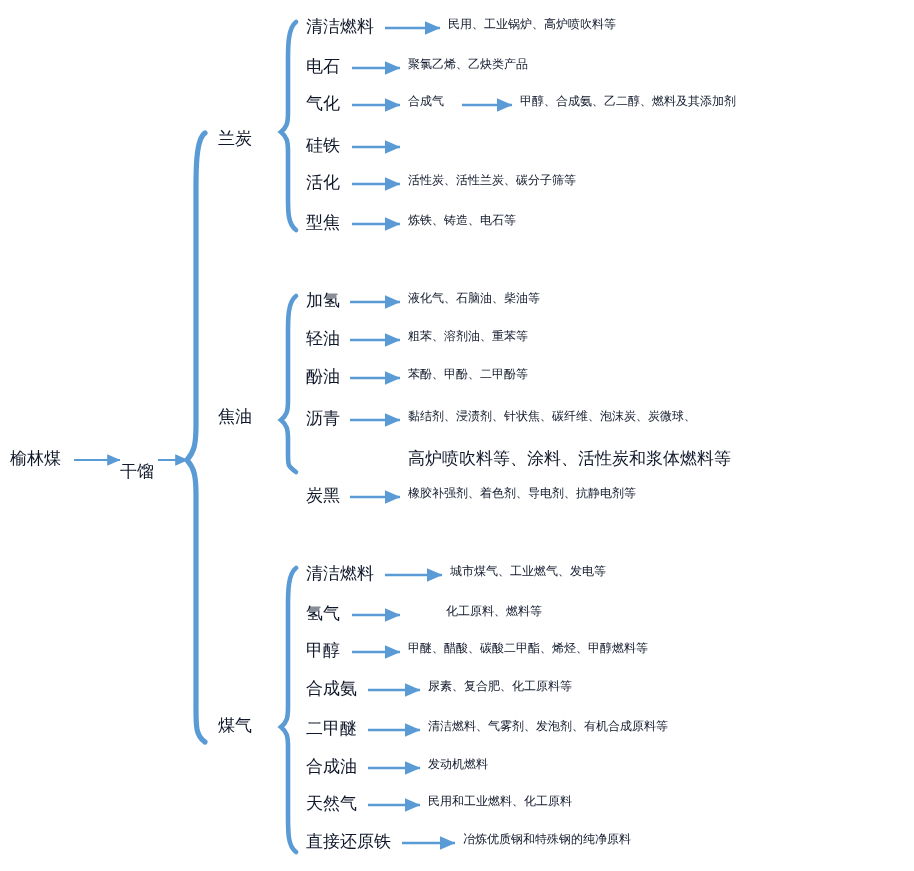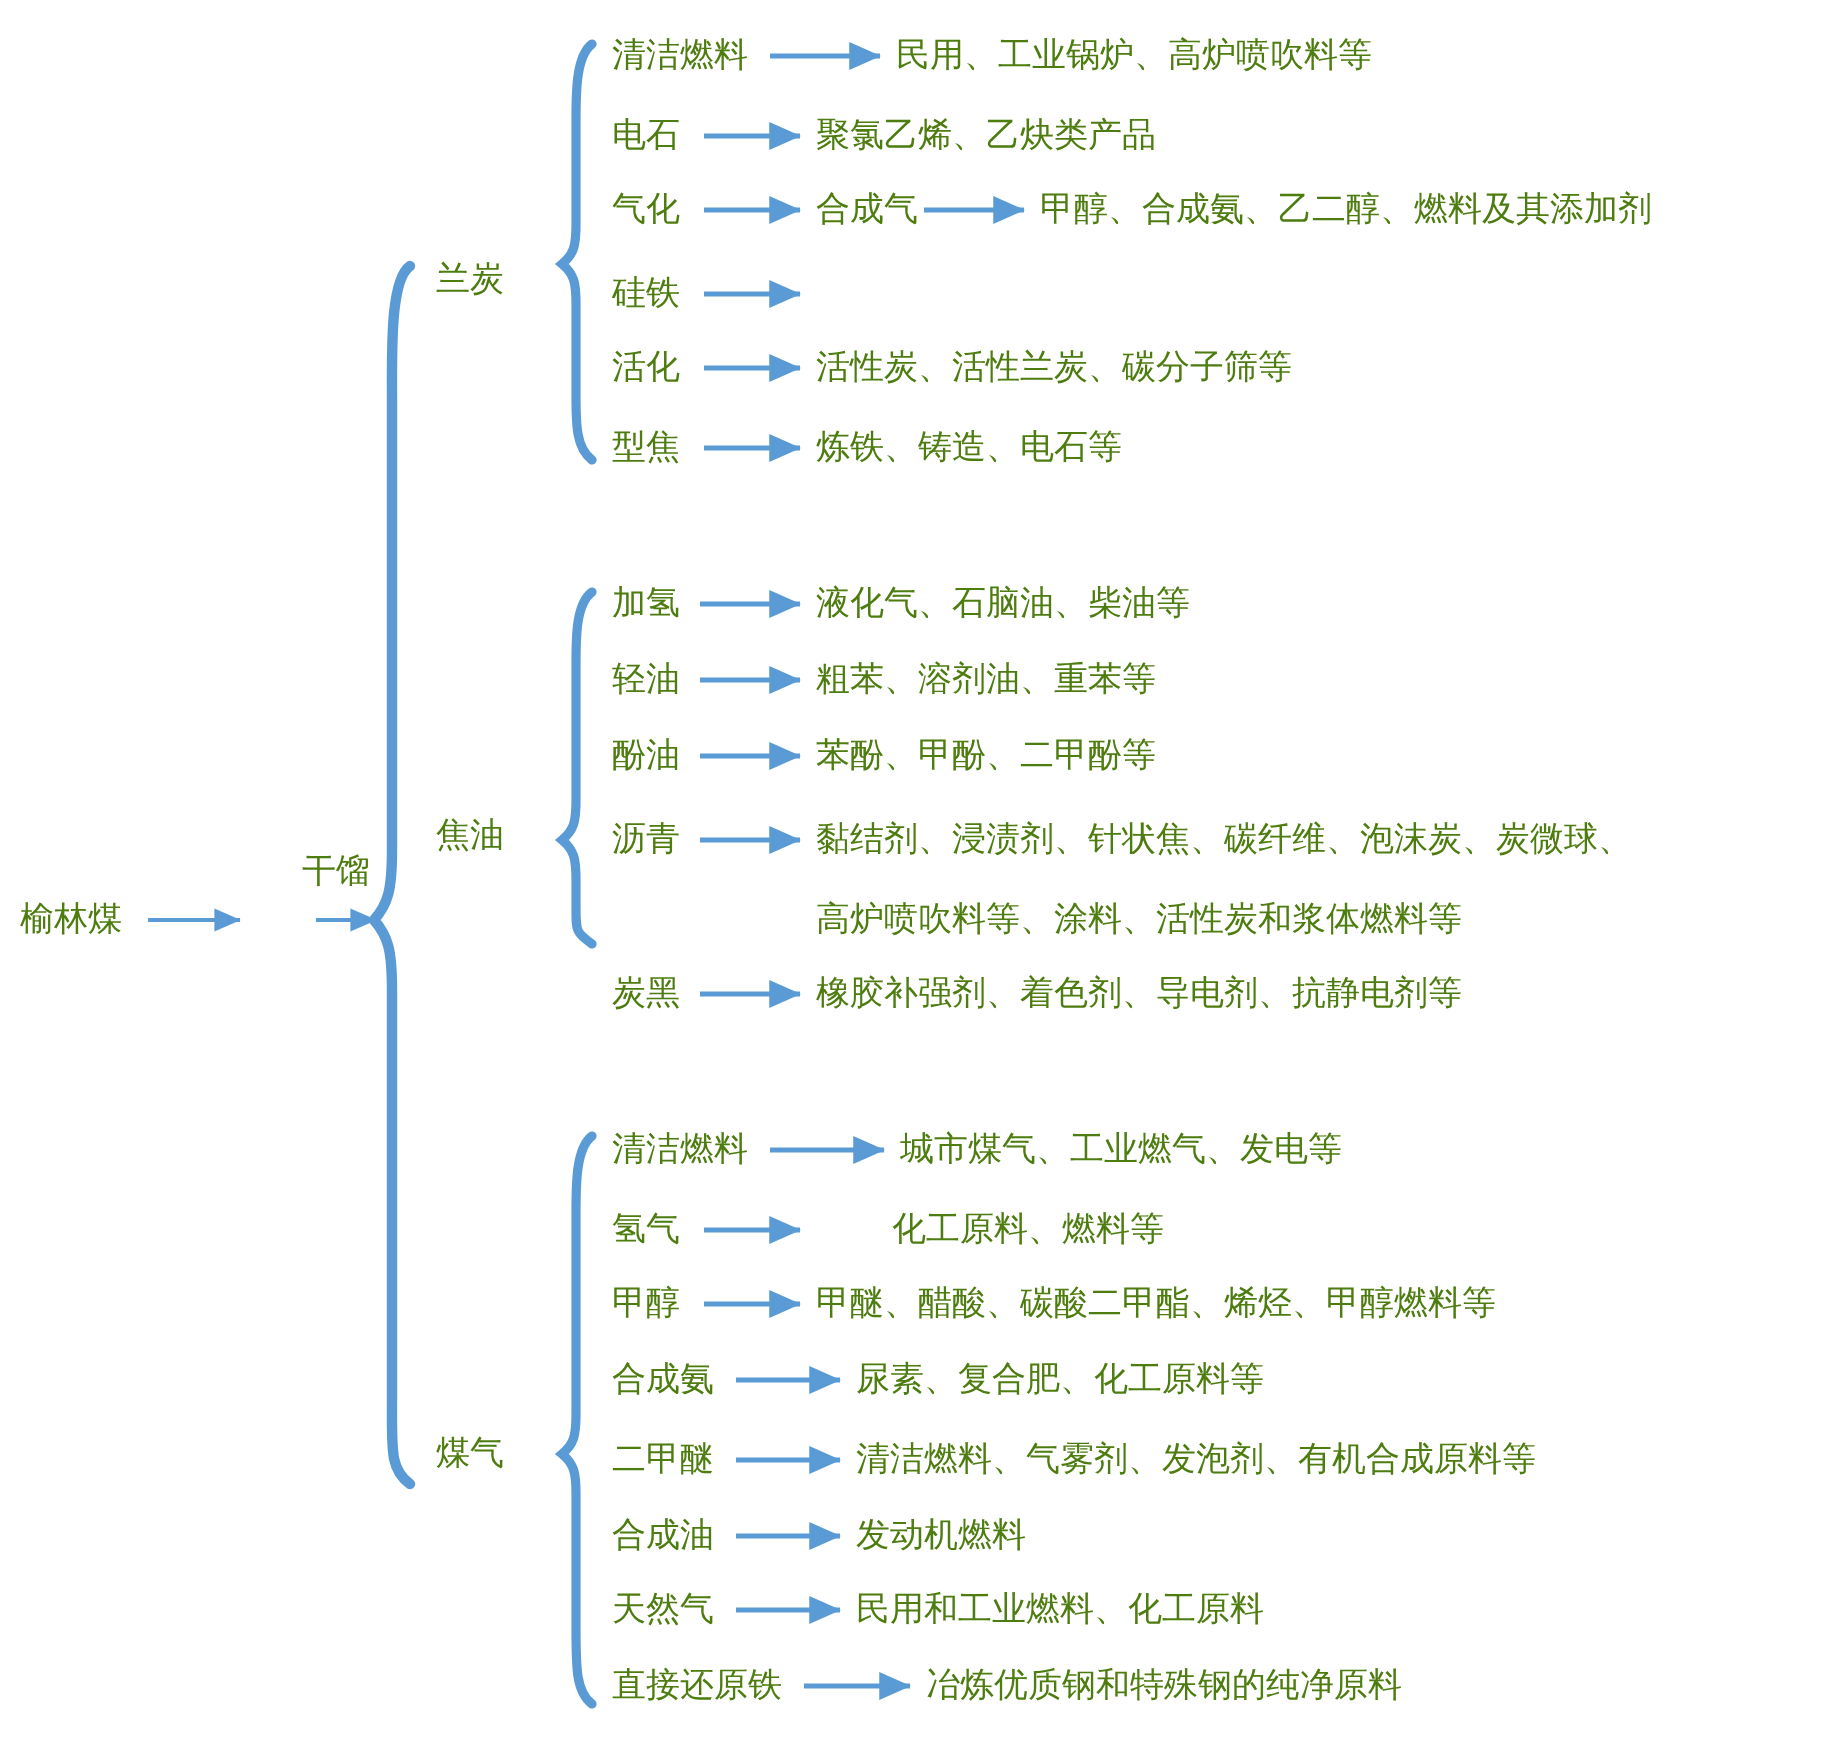--- a/index.html
+++ b/index.html
@@ -7,30 +7,30 @@
   body{
     width:914px;height:871px;
     background:#ffffff;
     font-family:"Liberation Serif","DejaVu Serif",serif;
     overflow:hidden;
   }
   #diagram{position:relative;width:914px;height:871px;}
 
   .node-text{
     position:absolute;
-    color:#4d7c0f;
+    color:#0f172a;
     font-size:17px;
     line-height:1;
     white-space:nowrap;
-    font-family:Liberation Sans, sans-serif;
+    font-family:Liberation Mono, monospace;
   }
   .root-label{font-size:17px;}
   .group-label{font-size:17px;}
   .branch-label{font-size:17px;}
-  .target-label{font-size:17px;}
+  .target-label{font-size:12px;}
   .wrap-label{font-size:17px;}
 
   svg.layer{
     position:absolute;left:0;top:0;
     width:914px;height:871px;
     pointer-events:none;
   }
 </style>
 </head>
 <body>
@@ -97,21 +97,21 @@
     <line x1="352" y1="615" x2="400" y2="615" stroke="#5b9bd5" stroke-width="2.4" marker-end="url(#arrowhead)"></line>
     <line x1="352" y1="652" x2="400" y2="652" stroke="#5b9bd5" stroke-width="2.4" marker-end="url(#arrowhead)"></line>
     <line x1="368" y1="690" x2="420" y2="690" stroke="#5b9bd5" stroke-width="2.4" marker-end="url(#arrowhead)"></line>
     <line x1="368" y1="730" x2="420" y2="730" stroke="#5b9bd5" stroke-width="2.4" marker-end="url(#arrowhead)"></line>
     <line x1="368" y1="768" x2="420" y2="768" stroke="#5b9bd5" stroke-width="2.4" marker-end="url(#arrowhead)"></line>
     <line x1="368" y1="805" x2="420" y2="805" stroke="#5b9bd5" stroke-width="2.4" marker-end="url(#arrowhead)"></line>
     <line x1="402" y1="843" x2="455" y2="843" stroke="#5b9bd5" stroke-width="2.4" marker-end="url(#arrowhead)"></line>
   </svg>
 
   <div class="node-text root-label" style="left:10px;top:451px;">榆林煤</div>
-  <div class="node-text root-label" style="left:120px;top:427px;margin-left:31px;">干馏</div>
+  <div class="node-text root-label" style="left:120px;top:464px;">干馏</div>
 
   <div class="node-text group-label" style="left:218px;top:131px;text-align:right;">兰炭</div>
   <div class="node-text group-label" style="left:218px;top:409px;">焦油</div>
   <div class="node-text group-label" style="left:218px;top:718px;">煤气</div>
 
   <div class="node-text branch-label" style="left:306px;top:19px;">清洁燃料</div>
   <div class="node-text target-label" style="left:448px;top:19px;">民用、工业锅炉、高炉喷吹料等</div>
 
   <div class="node-text branch-label" style="left:306px;top:59px;">电石</div>
   <div class="node-text target-label" style="left:408px;top:59px;">聚氯乙烯、乙炔类产品</div>

